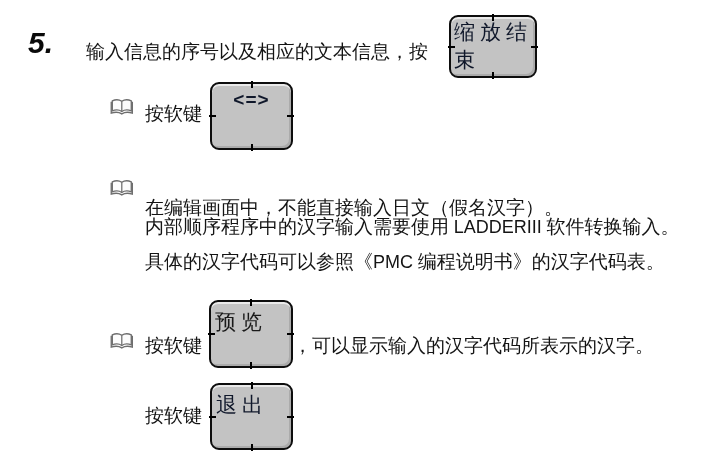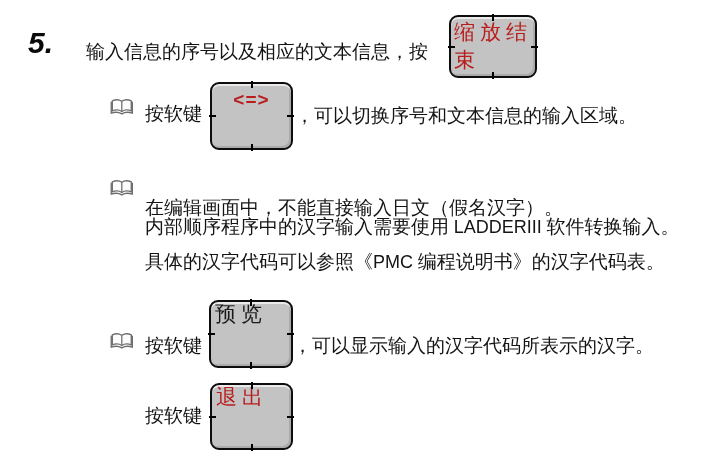--- a/index.html
+++ b/index.html
@@ -14,28 +14,28 @@
     position:absolute;left:28px;top:27px;
     font-family:"Liberation Sans","DejaVu Sans",sans-serif;
     font-weight:bold;font-style:italic;font-size:30px;line-height:32px;color:#0a0a0a;
   }
   .softkey{
     position:absolute;background:#c3c3c3;border:2px solid #0d0d0d;border-radius:9px;
     box-shadow:inset 0 2px 0 rgba(255,255,255,.65), inset -2px -2px 0 rgba(125,125,125,.35);
   }
   .softkey .lbl{
     font-family:"Liberation Sans","DejaVu Sans",sans-serif;
-    color:#b91c1c;white-space:nowrap;
+    color:#0f172a;white-space:nowrap;
   }
   .lbl-2line{font-size:21px;line-height:28px;letter-spacing:5px;padding:1px 0 0 3px;}
   .lbl-symbol{
     display:block;text-align:center;font-family:"DejaVu Sans Mono","Liberation Mono",monospace;
     font-weight:bold;font-size:19px;letter-spacing:1px;padding-top:5px;
   }
-  .lbl-single{font-size:21px;line-height:24px;letter-spacing:5px;padding:0 0 0 4px;display:block;}
+  .lbl-single{font-size:21px;line-height:24px;letter-spacing:5px;padding:0 0 0 4px;display:block;margin-top:8px;}
   .lbl-dark{color:#1a1a1a !important;}
   .tick{position:absolute;background:#000;}
   .tick.tt{left:50%;top:-3px;width:2px;height:7px;margin-left:-1px;}
   .tick.tb{left:50%;bottom:-3px;width:2px;height:7px;margin-left:-1px;}
   .tick.tl{top:50%;left:-3px;width:7px;height:2px;margin-top:-1px;}
   .tick.tr{top:50%;right:-3px;width:7px;height:2px;margin-top:-1px;}
   .book-icon{position:absolute;width:24px;height:18px;}
 </style>
 </head>
 <body>
@@ -65,21 +65,20 @@
   </svg>
   <div class="t" style="left:145px;top:102px;">按软键</div>
 
   <div class="softkey" style="left:210px;top:82px;width:79px;height:64px;">
     <span class="tick tt"></span>
     <span class="tick tb"></span>
     <span class="tick tl"></span>
     <span class="tick tr"></span>
     <span class="lbl lbl-symbol">&lt;=&gt;</span>
   </div>
-  <div class="t" style="left:295px;top:104px;">，可以切换序号和文本信息的输入区域。</div>
 
   <svg class="book-icon" style="left:110px;top:179px;" viewBox="0 0 23 17">
     <path d="M2.2,2.6 C5.2,1.2 8.8,1.3 11.3,3.0 C13.8,1.3 17.4,1.2 20.4,2.6 L20.4,12.2 C17.4,11.0 13.8,11.1 11.3,12.8 C8.8,11.1 5.2,11.0 2.2,12.2 Z" fill="#fcfcfc" stroke="#6e6e6e" stroke-width="1.3"></path>
     <line x1="11.3" y1="3.0" x2="11.3" y2="12.8" stroke="#6e6e6e" stroke-width="1.2"></line>
     <path d="M1.2,3.4 L1.2,14.4 C4.8,13.2 8.6,13.4 11.3,15.1 C14.0,13.4 17.8,13.2 21.4,14.4 L21.4,3.4" fill="none" stroke="#6e6e6e" stroke-width="1.3"></path>
   </svg>
   <div class="t" style="left:145px;top:196px;">在编辑画面中，不能直接输入日文（假名汉字）。</div>
   <div class="t" style="left:145px;top:215px;text-align:right;"><span>内部顺序程序中的汉字输入需要使用 </span><span class="latin">LADDERIII</span><span> 软件转换输入。</span></div>
   <div class="t" style="left:145px;top:250px;"><span>具体的汉字代码可以参照《</span><span class="latin">PMC</span><span> 编程说明书》的汉字代码表。</span></div>
 

